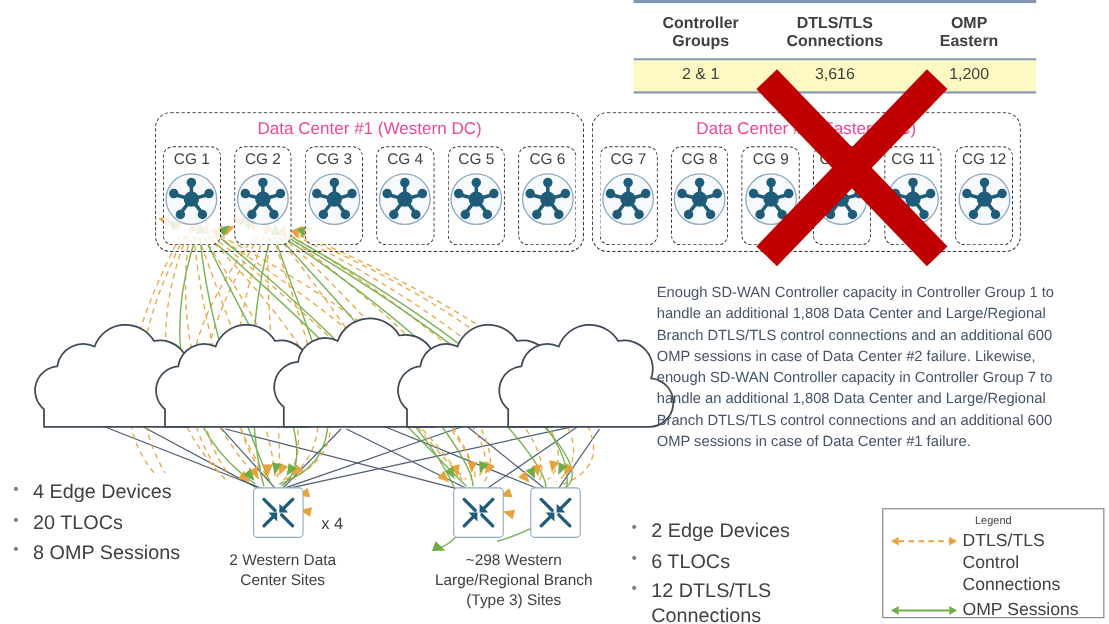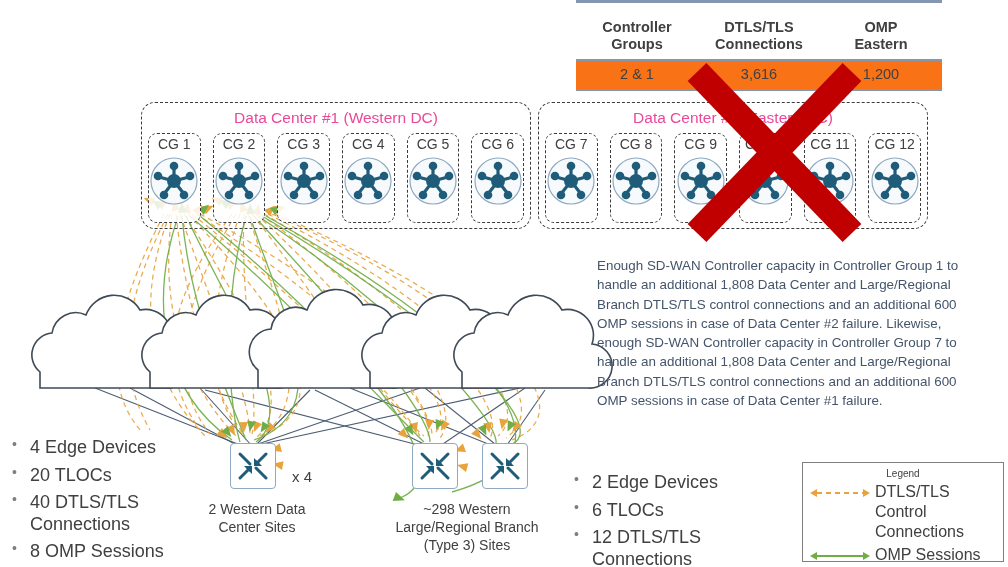--- a/index.html
+++ b/index.html
@@ -15,41 +15,41 @@
   #xmark{z-index:6;pointer-events:none;}
 
   
   .summary-table{
     position:absolute;left:576px;top:0px;width:366px;
     z-index:4;
   }
   .summary-table .rule{height:3px;background:#8496B0;}
   .summary-table .rule.thin{height:2px;}
   .sum-row{display:flex;}
-  .sum-row.head{padding:16px 0 6px 0;background:#fff;}
-  .sum-row.body{background:#f97316;padding:5px 0 6px 0;}
+  .sum-row.head{padding:10px 0 6px 0;background:#fff;}
+  .sum-row.body{background:#fef9c3;padding:5px 0 6px 0;}
   .sum-cell{flex:1;text-align:center;font-size:14.5px;line-height:1.18;}
   .sum-row.head .sum-cell{font-weight:bold;color:#404040;}
   .sum-row.body .sum-cell{color:#404040;font-size:14.5px;}
 
   
   .dc{
     position:absolute;
     border:1.6px dashed #3b3b3b;
     border-radius:14px;
     background:rgba(255,255,255,0.0);
     z-index:4;
   }
   #dc1{left:141px;top:102px;width:388px;height:125px;}
   #dc2{left:538px;top:102px;width:388px;height:125px;}
   .dc-title{
     position:absolute;left:0;right:0;top:6px;text-align:center;
     font-size:15.5px;color:#ec4899;
   }
-  .cg-row{position:absolute;left:6px;top:30px;right:6px;display:flex;gap:12px;justify-content:flex-end;}
+  .cg-row{position:absolute;left:6px;top:30px;right:6px;display:flex;gap:12px;}
   .cg{
     flex:1;
     border:1.5px dashed #3b3b3b;
     border-radius:9px;
     height:88px;
     position:relative;
     background:rgba(255,255,255,0.85);
   }
   .cg-label{
     position:absolute;top:2px;left:0;right:0;text-align:center;
@@ -639,21 +639,20 @@
         </div>
       </div>
     </div>
   </div>
 
   <div class="para">Enough SD-WAN Controller capacity in Controller Group 1 to handle an additional 1,808 Data Center and Large/Regional Branch DTLS/TLS control connections and an additional 600 OMP sessions in case of Data Center #2 failure. Likewise, enough SD-WAN Controller capacity in Controller Group 7 to handle an additional 1,808 Data Center and Large/Regional Branch DTLS/TLS control connections and an additional 600 OMP sessions in case of Data Center #1 failure.</div>
 
   <ul class="bul" id="bullets-left">
     <li>4 Edge Devices</li>
     <li>20 TLOCs</li>
-    <li>40 DTLS/TLS  Connections</li>
     <li>8 OMP Sessions</li>
   </ul>
 
   <ul class="bul" id="bullets-right">
     <li>2 Edge Devices</li>
     <li>6 TLOCs</li>
     <li>12 DTLS/TLS  Connections</li>
     <li>4 OMP Sessions</li>
   </ul>
 

